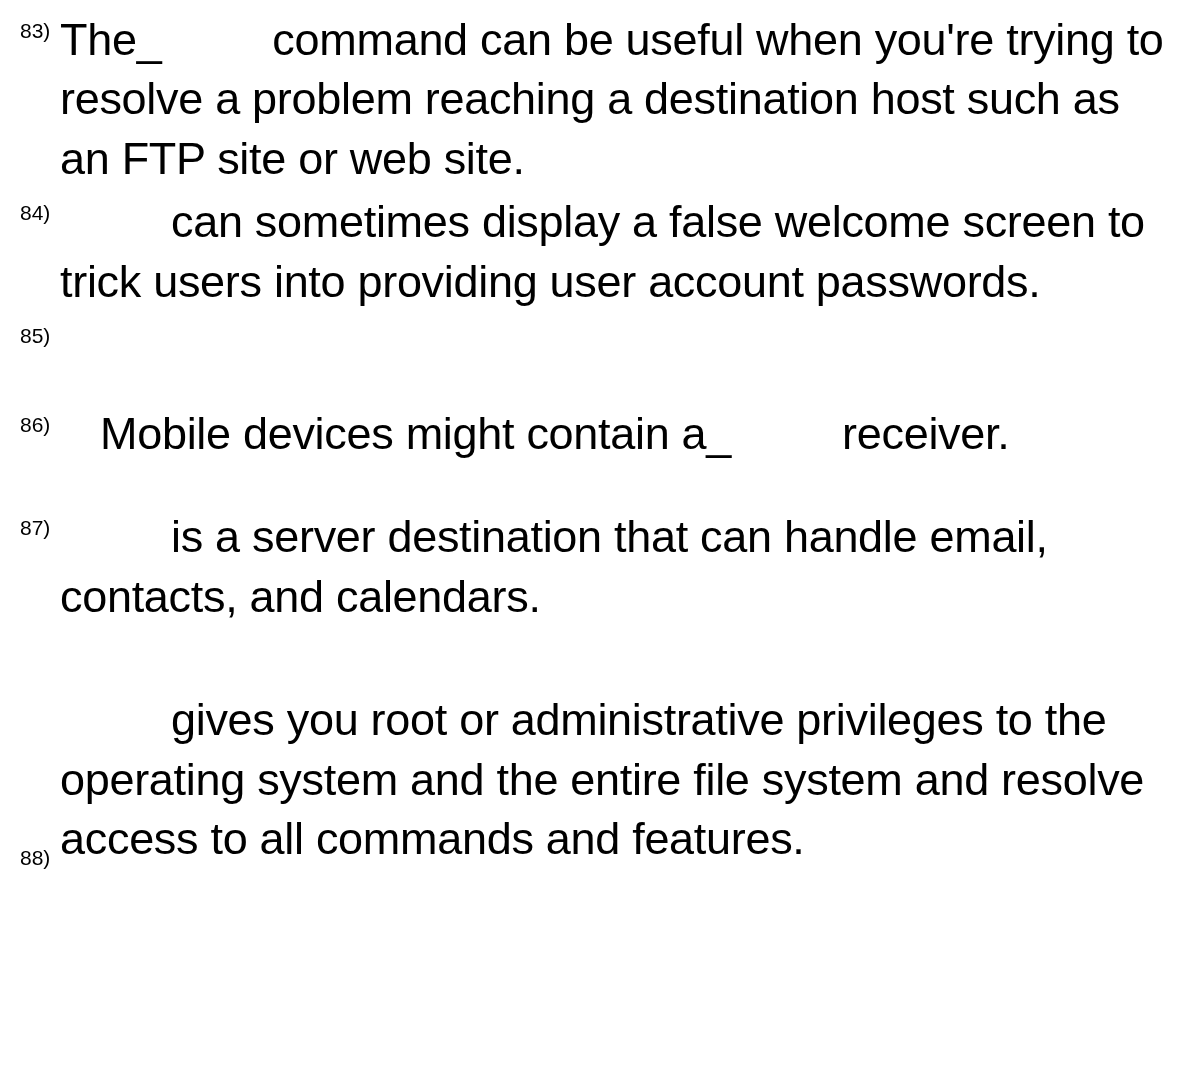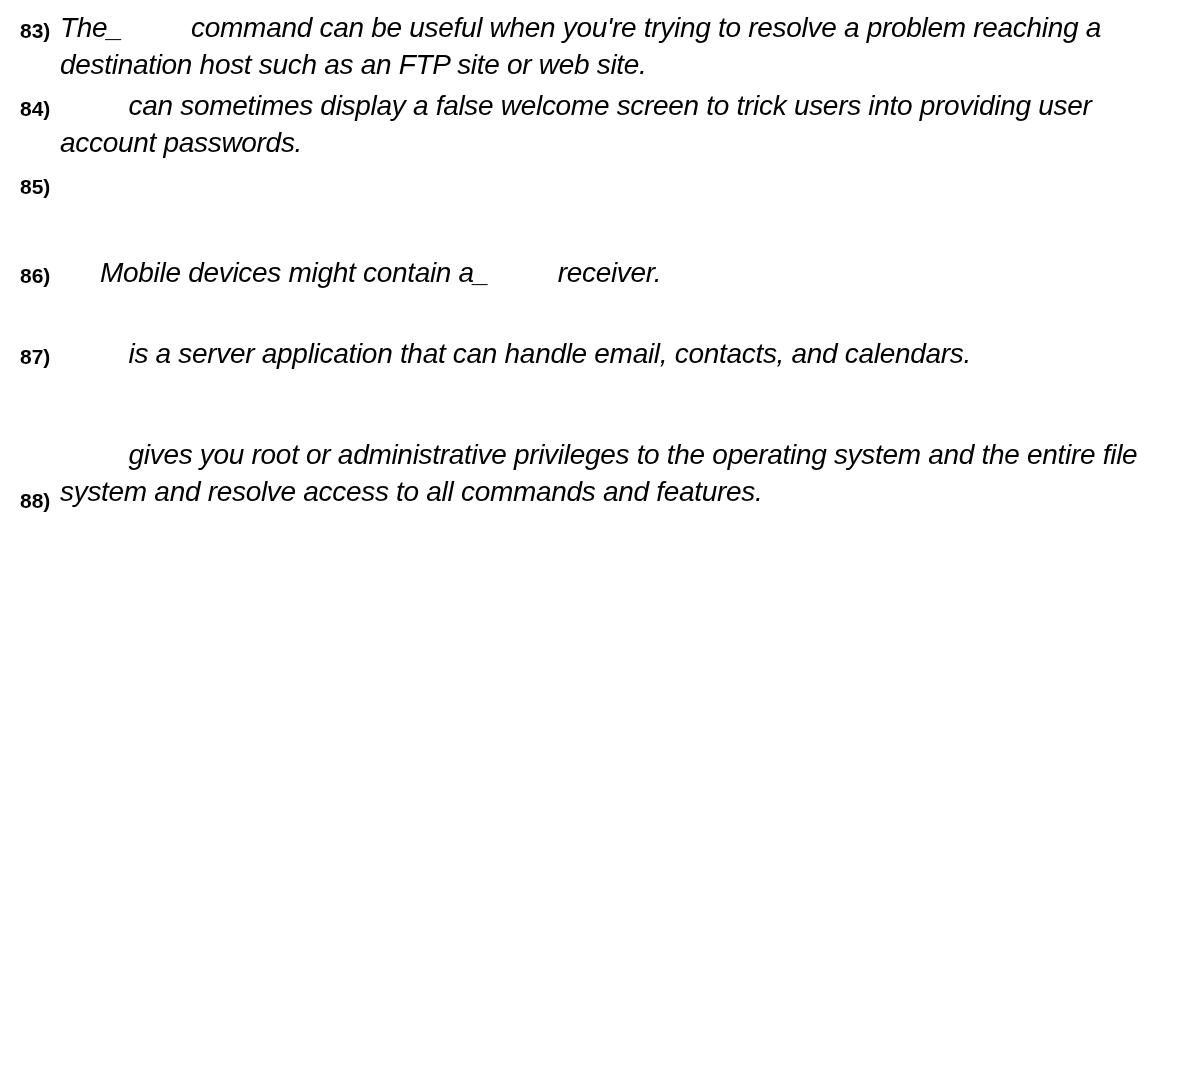--- a/index.html
+++ b/index.html
@@ -14,32 +14,31 @@
       padding: 10px 20px 20px 20px;
       width: 1200px;
     }
     .question {
       display: flex;
       align-items: flex-start;
       margin-bottom: 0;
     }
     .qnum {
       font-size: 21px;
-      font-weight: 700;
+      font-weight: 400;
       min-width: 40px;
       padding-top: 10px;
       line-height: 1;
     }
     .qtext {
-      font-size: 28px;
+      font-size: 45px;
       line-height: 1.32;
       font-weight: 400;
       letter-spacing: -0.3px;
       padding-left: 0px;
-      font-style: italic;
     }
     .q-84 { margin-top: 4px; }
     .q-85 { margin-top: 4px; flex-direction: column; }
     .q-86 { margin-top: 58px; gap: 40px; }
     .q-87 { margin-top: 44px; }
     .q-88 { margin-top: 64px; align-items: flex-end; }
   </style>
 </head>
 <body>
 
@@ -57,19 +56,19 @@
   <div class="qnum">85)</div>
 </div>
 
 <div class="question q-86">
   <div class="qnum">86)</div>
   <div class="qtext">Mobile devices might contain a_     receiver.</div>
 </div>
 
 <div class="question q-87">
   <div class="qnum">87)</div>
-  <div class="qtext">     is a server application that can handle email, contacts, and calendars.</div>
+  <div class="qtext">     is a server destination that can handle email, contacts, and calendars.</div>
 </div>
 
 <div class="question q-88">
   <div class="qnum">88)</div>
   <div class="qtext">     gives you root or administrative privileges to the operating system and the entire file system and resolve access to all commands and features.</div>
 </div>
 
 </body></html>

